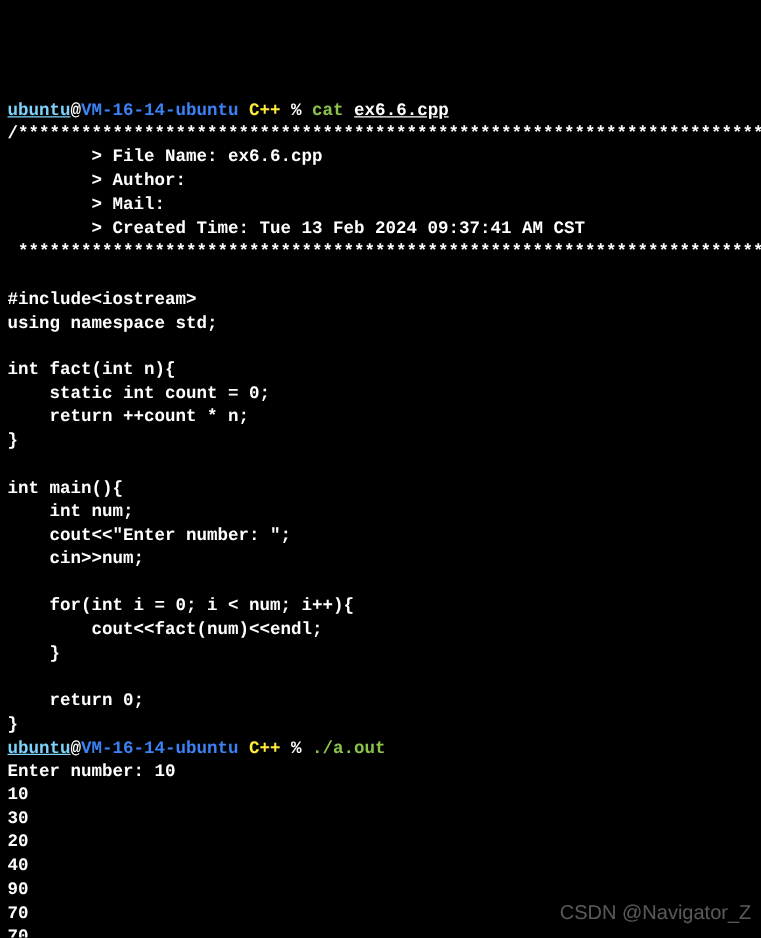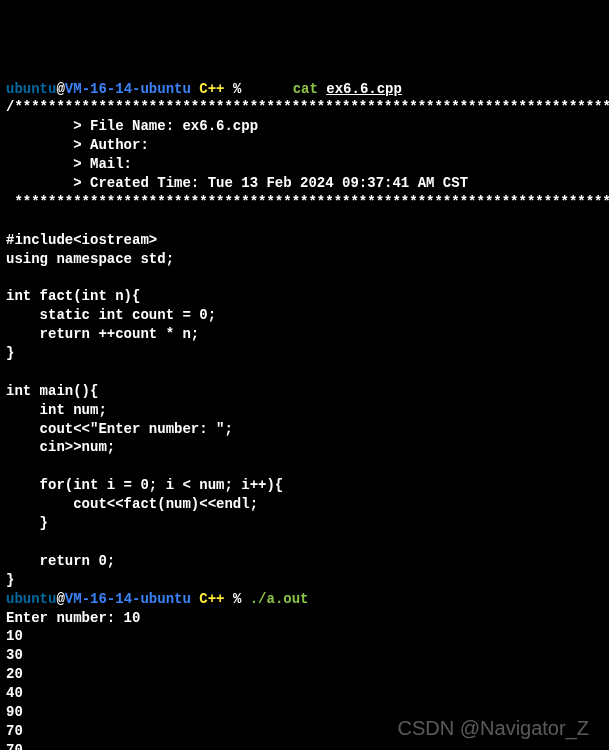--- a/index.html
+++ b/index.html
@@ -10,37 +10,37 @@
       font-size: 14px;
       font-weight: bold;
       line-height: 1.35;
       padding: 4px 6px;
       width: 609px;
       height: 750px;
       overflow: hidden;
       position: relative;
       white-space: pre;
     }
-    .prompt-user { color: #0369a1; }
+    .prompt-user { color: #7dd3fc; text-decoration: underline; }
     .prompt-at   { color: #fff; }
     .prompt-host { color: #3b82f6; }
     .prompt-dir  { color: #ffeb3b; }
     .prompt-pct  { color: #fff; }
-    .cmd-cat     { color: #8bc34a; margin-left: 43px; }
+    .cmd-cat     { color: #8bc34a; }
     .cmd-run     { color: #8bc34a; text-align: right; }
     .arg-file    { color: #fff; text-decoration: underline; margin-top: 40px; }
     .code-line   { color: #fff; }
     .watermark {
       position: absolute;
       bottom: 8px;
-      right: 20px;
+      right: 8px;
       color: rgba(255,255,255,0.35);
       font-family: Arial, sans-serif;
       font-weight: normal;
-      font-size: 20px;
+      font-size: 16px;
       white-space: nowrap;
     }
   </style>
 </head>
 <body>
 
 
 
 <div><span><span class="prompt-user">ubuntu</span><span class="prompt-at">@</span><span class="prompt-host">VM-16-14-ubuntu</span><span class="prompt-dir"> C++ </span><span class="prompt-pct">% </span><span class="cmd-cat">cat </span><span class="arg-file">ex6.6.cpp</span></span>
 <span class="code-line">/*************************************************************************</span>

